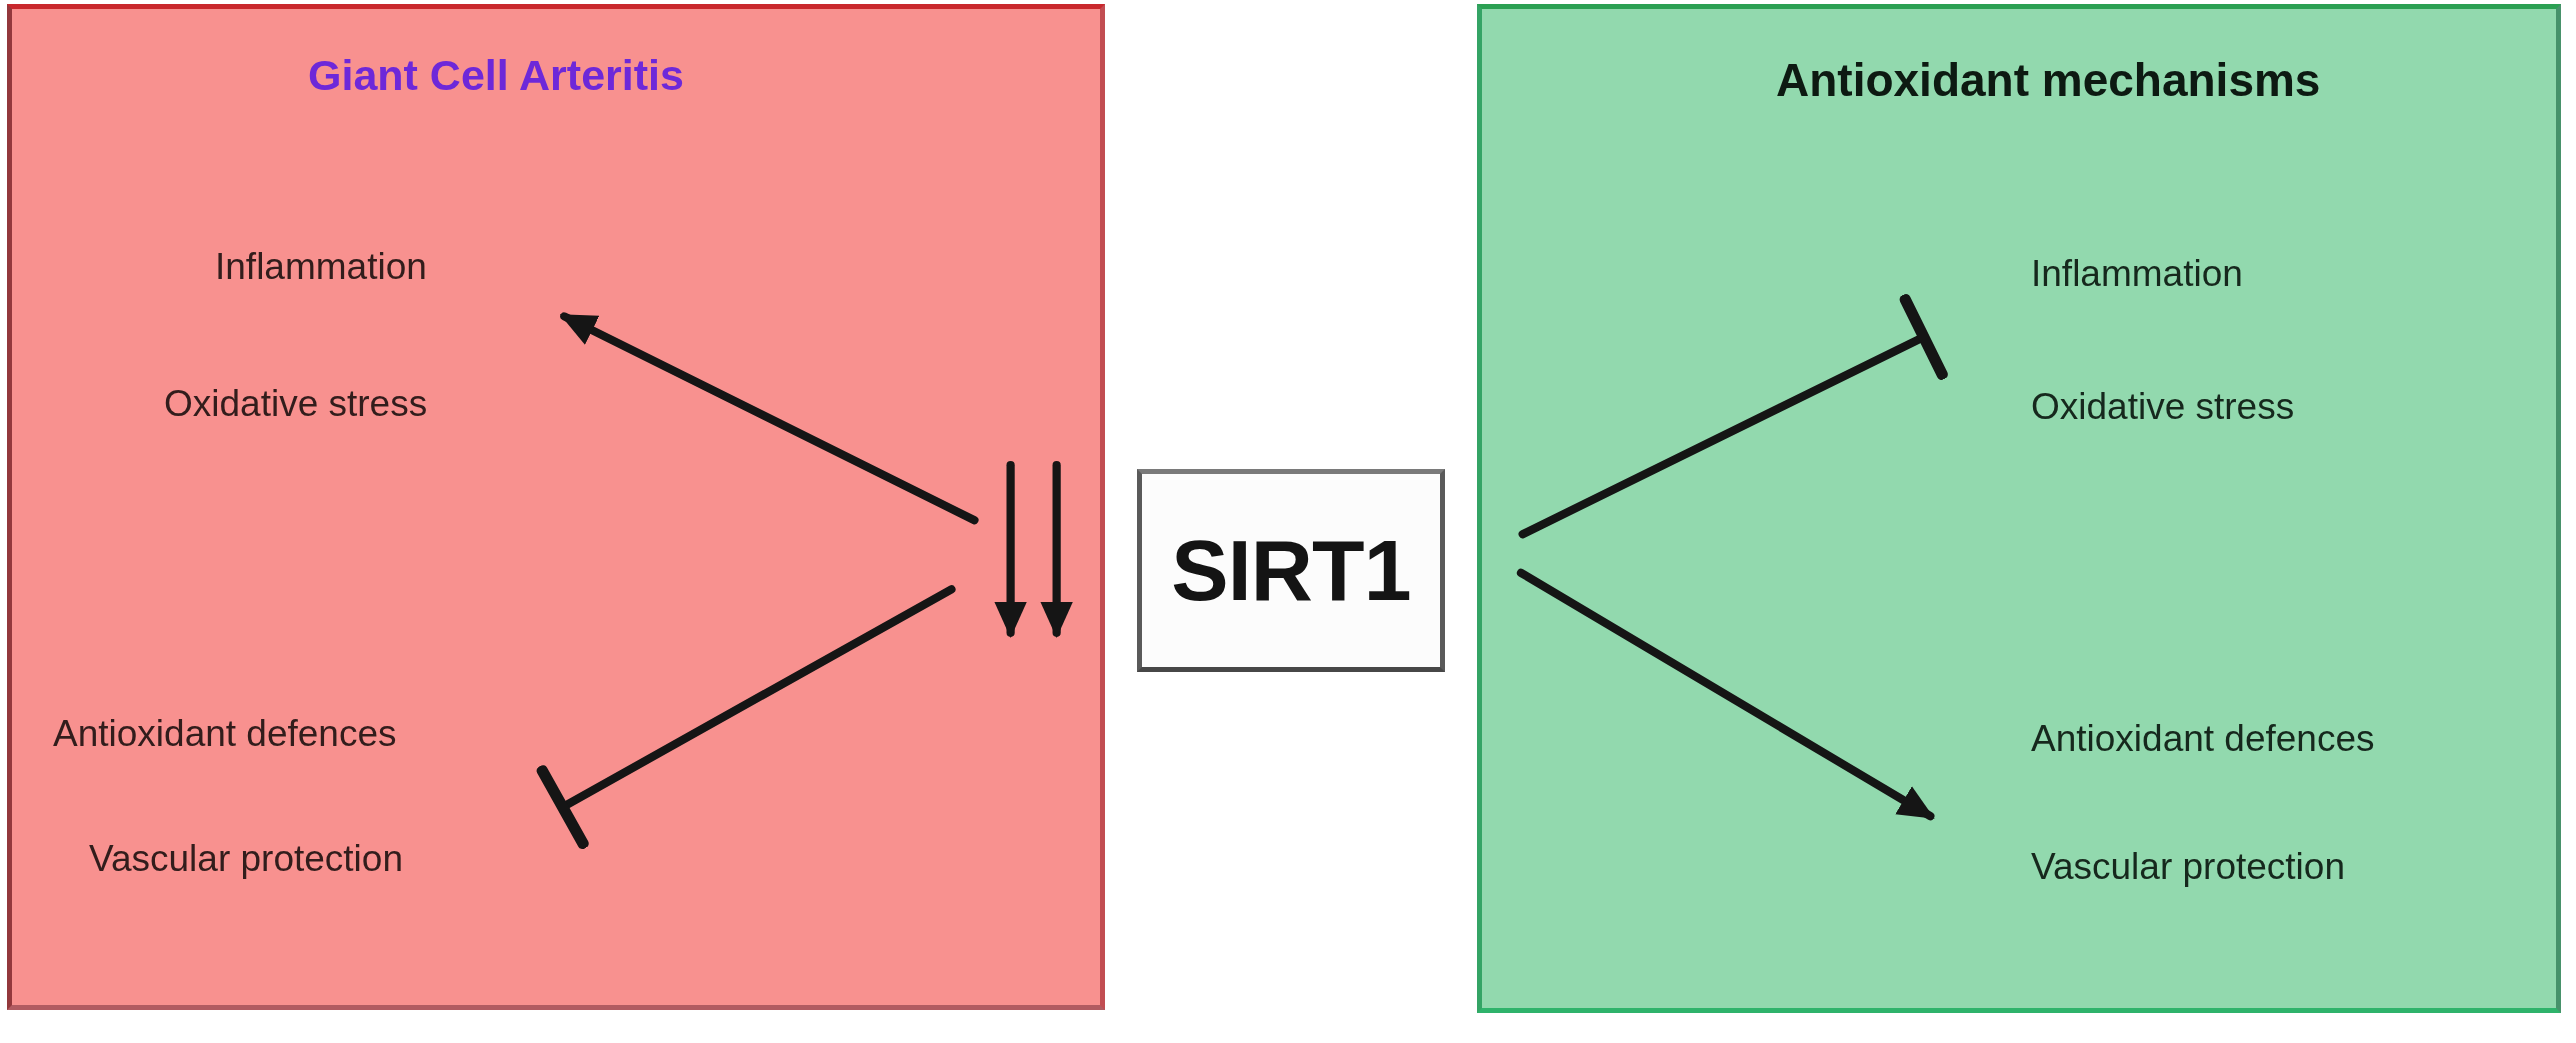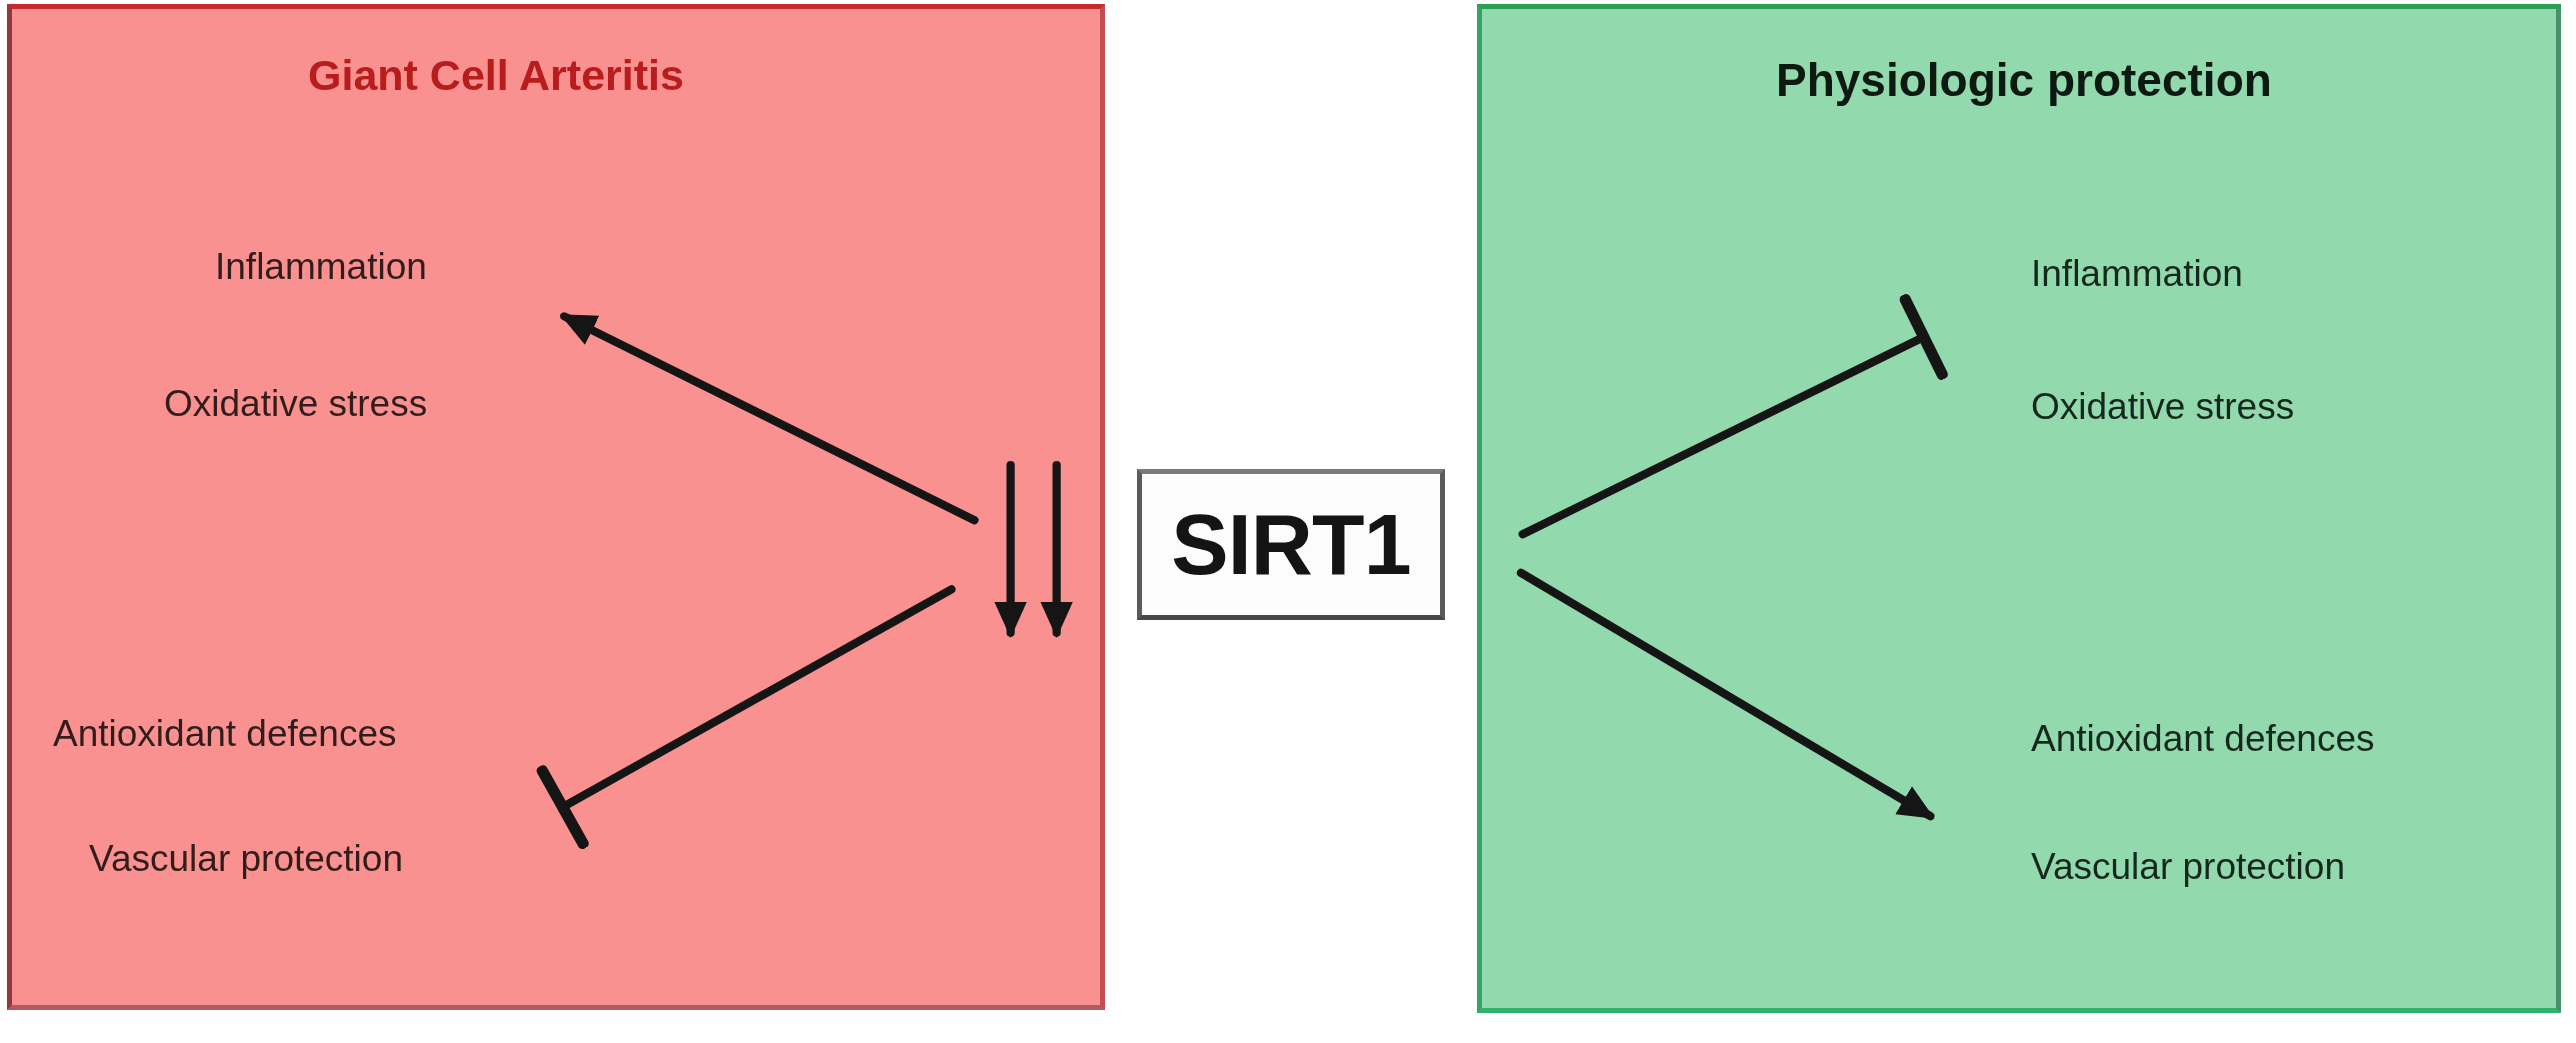--- a/index.html
+++ b/index.html
@@ -27,21 +27,21 @@
     left: 1477px; top: 4.1px;
     width: 1084px; height: 1009px;
     background: #92d9ae;
     border-style: solid;
     border-width: 5px;
     border-color: #2ba053 #47926b #2fb36b #34a465;
   }
   .title {
     position: absolute;
     font-weight: bold;
-    color: #b91c1c;
+    color: #6d28d9;
     white-space: nowrap;
   }
   .title-left  { left: 308px;  top: 51px;  font-size: 43px; }
   .title-right { left: 1776px; top: 53px;  font-size: 46px; color: #0d1a12; }
   .label {
     position: absolute;
     font-size: 37px;
     line-height: 1.1;
     white-space: nowrap;
     margin-top: 7px;
@@ -52,21 +52,21 @@
   .lbl-l-oxidative    { left: 164px; top: 377px; }
   .lbl-l-antioxidant  { left: 53px;  top: 707px; }
   .lbl-l-vascular     { left: 89px; top: 832px; }
   .lbl-r-inflammation { left: 2031px; top: 247px; }
   .lbl-r-oxidative    { left: 2031px; top: 380px; }
   .lbl-r-antioxidant  { left: 2031px; top: 712px; }
   .lbl-r-vascular     { left: 2031px; top: 840px; }
   .sirt1-box {
     position: absolute;
     left: 1137px; top: 469px;
-    width: 308px; height: 151px;
+    width: 308px; height: 203px;
     box-sizing: border-box;
     background: #fcfcfc;
     border: 5px solid #5a5a5a;
     border-top-color: #7a7a7a;
     border-bottom-color: #474747;
     display: flex;
     align-items: center;
     justify-content: center;
   }
   .sirt1-text {
@@ -93,21 +93,21 @@
 <div class="canvas">
 
   <div class="panel panel-left"></div>
   <div class="title title-left">Giant Cell Arteritis</div>
   <div class="label label-l lbl-l-inflammation">Inflammation</div>
   <div class="label label-l lbl-l-oxidative">Oxidative stress</div>
   <div class="label label-l lbl-l-antioxidant">Antioxidant defences</div>
   <div class="label label-l lbl-l-vascular">Vascular protection</div>
 
   <div class="panel panel-right"></div>
-  <div class="title title-right">Physiologic protection</div>
+  <div class="title title-right">Antioxidant mechanisms</div>
   <div class="label label-r lbl-r-inflammation">Inflammation</div>
   <div class="label label-r lbl-r-oxidative">Oxidative stress</div>
   <div class="label label-r lbl-r-antioxidant">Antioxidant defences</div>
   <div class="label label-r lbl-r-vascular">Vascular protection</div>
 
   <div class="sirt1-box">
     <span class="sirt1-text">SIRT1</span>
   </div>
 
   <svg class="overlay" viewBox="0 0 3133 1269" xmlns="http://www.w3.org/2000/svg">

